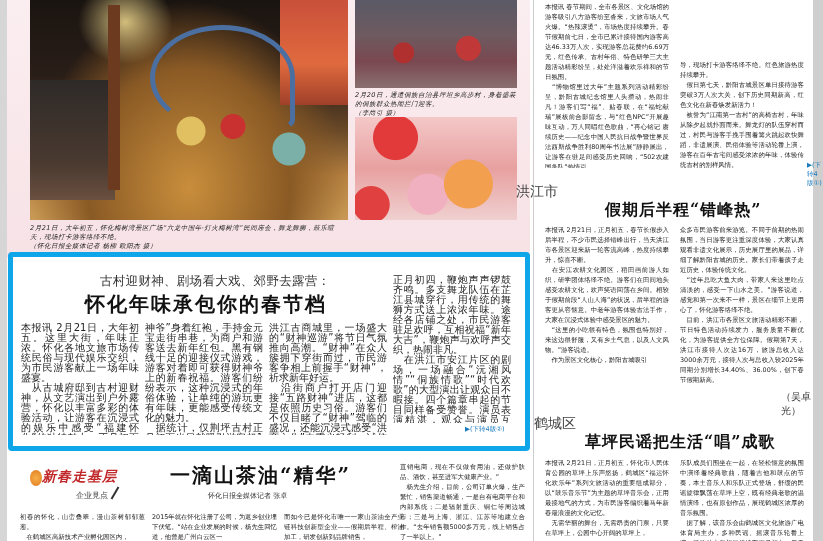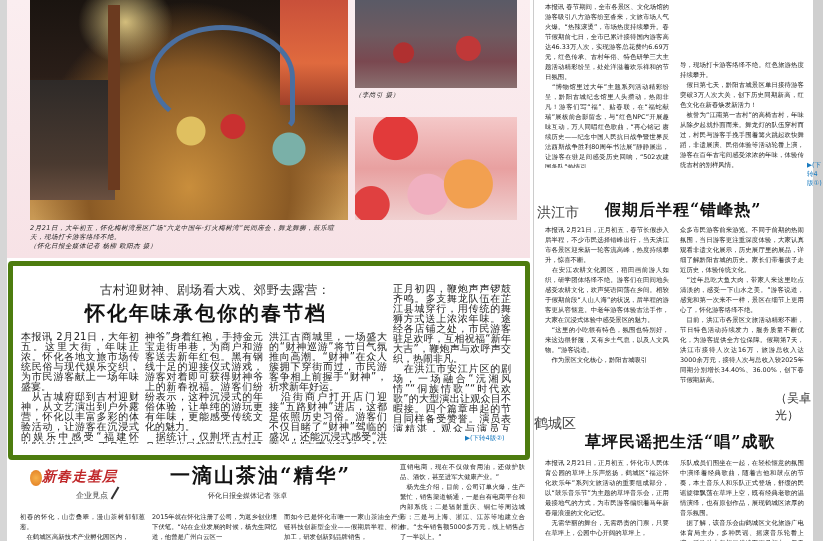--- a/index.html
+++ b/index.html
@@ -66,38 +66,38 @@
       linear-gradient(180deg,#f4c8c8,#e8a0a0 50%,#f0d0d0);
   }
   .caption {
     position:absolute; font-size:6.5px; line-height:9px; color:#222; font-style:italic;
     font-family:"DejaVu Sans", sans-serif; letter-spacing:0.5px;
   }
   .caption .credit { display:block; text-align:left; }
 
   
   .hl-box {
-    position:absolute; left:8px; top:261px; width:512px; height:189px;
-    border:5px solid #4d7c0f; border-radius:4px; background:#fff;
+    position:absolute; left:8px; top:252px; width:512px; height:189px;
+    border:5px solid #0ea5e9; border-radius:4px; background:#fff;
   }
   .kicker { position:absolute; left:87px; top:16px; font-family:"DejaVu Sans", sans-serif; font-size:12.5px; color:#333; letter-spacing:0.3px; }
   .headline { position:absolute; left:72px; top:34px; font-size:20px; font-weight:bold; letter-spacing:2px; color:#111; }
   .body-col {
     position:absolute; font-size:10px; line-height:10px; color:#222;
     text-align:justify; font-family:"DejaVu Sans", sans-serif;
   }
   .cont {
     position:absolute; font-size:6.5px; color:#1a7bbf; font-family:"DejaVu Sans", sans-serif;
   }
 
   
   .r-col { position:absolute; font-size:6.4px; line-height:10px; color:#222; text-align:justify; font-family:"DejaVu Sans", sans-serif; }
   .section-label { position:absolute; font-family:"DejaVu Sans", sans-serif; font-size:14px; color:#444; }
   .r-headline { position:absolute; font-size:16px; font-weight:bold; letter-spacing:1px; color:#111; }
-  .credit-right { position:absolute; font-size:12px; color:#333; font-family:"DejaVu Sans", sans-serif; }
+  .credit-right { position:absolute; font-size:10px; color:#333; font-family:"DejaVu Sans", sans-serif;margin-left:6px; }
 
   
   .logo {
     position:absolute; left:30px; top:468px; width:95px; height:38px;
   }
   .logo .lantern { position:absolute; left:0; top:2px; width:12px; height:16px; border-radius:50%; background:radial-gradient(circle,#f7b04a,#e07a20); }
   .logo .brand { position:absolute; left:12px; top:0; font-size:14px; font-weight:bold; font-style:italic; color:#c0282a; letter-spacing:1px;text-align:center; }
   .logo .sub { position:absolute; left:46px; top:22px; font-size:8px; color:#444; font-family:"DejaVu Sans", sans-serif; }
   .logo .pen { position:absolute; left:84px; top:18px; width:2px; height:14px; background:#333; transform:rotate(30deg); }
   .b-headline { position:absolute; left:170px; top:462px; font-size:20px; font-weight:bold; letter-spacing:2px; color:#111; }
@@ -119,20 +119,21 @@
     <div class="dragon"></div>
     <div class="dancers"></div>
   </div>
   <div class="caption" style="left:23px; top:224px; width:318px;">
     <span>2月21日，大年初五，怀化梅树湾景区广场“六龙中国年·灯火梅树湾”民间庙会，舞龙舞狮，鼓乐喧天，现场打卡游客络绎不绝。</span>
     <span class="credit">（怀化日报全媒体记者 杨柳 欧阳杰 摄）</span>
   </div>
 
   <div class="photo-top-right"></div>
   <div class="caption" style="left:348px; top:91px; width:162px;">
+    <span>2月20日，通道侗族自治县坪坦乡高步村，身着盛装的侗族群众热闹拦门迎客。</span>
     <span class="credit">（李尚引 摄）</span>
   </div>
 
   <div class="photo-bot-right"></div>
   <div class="caption" style="left:348px; top:224px; width:162px;margin-top:38px;">
     <span>2月20日，大年初四，沅陵县凤凰山景区“新春游园会”精彩上演，游人如织，吸引了众多市民游客前来。</span>
     <span class="credit">（杨刚 摄）</span>
   </div>
 </div>
 
@@ -158,21 +159,21 @@
 
 <div class="r-col" style="left:545px; top:2px; width:124px; height:166px; overflow:hidden; white-space:pre-line;">本报讯 春节期间，全市各景区、文化场馆的游客吸引八方游客纷至沓来，文旅市场人气火爆。“热辣滚烫”，市场热度持续攀升。春节假期前七日，全市已累计接待国内游客高达46.33万人次，实现游客总花费约6.69万元，红色传承、古村年俗、特色研学三大主题活动精彩纷呈，处处洋溢着欢乐祥和的节日氛围。
 　“博物馆里过大年”主题系列活动精彩纷呈，黔阳古城纪念馆里人头攒动，热闹非凡！游客们写“福”、贴春联，在“福蛇献瑞”展板前合影留念，与“红色NPC”开展趣味互动，万人同唱红色歌曲，“再心铭记 赓续历史——纪念中国人民抗日战争暨世界反法西斯战争胜利80周年书法展”静静展出，让游客在驻足间感受历史回响，“502农建国务队”热情引</div>
 <div class="r-col" style="left:680px; top:20px; width:124px; height:150px; overflow:hidden; white-space:pre-line;margin-top:40px;">导，现场打卡游客络绎不绝。红色旅游热度持续攀升。
 　假日第七天，黔阳古城景区单日接待游客突破3万人次大关，创下历史同期新高，红色文化在新春焕发新活力！
 　被誉为“江南第一古村”的高椅古村，年味从除夕起就扑面而来。舞龙灯的队伍穿村而过，村民与游客手挽手围着篝火跳起欢快舞蹈，非遗展演、民俗体验等活动轮番上演，游客在百年古宅间感受浓浓的年味，体验传统古村的别样风情。</div>
 <div class="cont" style="left:760px; top:161px;padding-left:47px;">
   <span>▶</span><span>(下转4版①)</span>
 </div>
 
-<div class="section-label" style="left:537px; top:183px;margin-top:21px;">洪江市</div>
+<div class="section-label" style="left:516px; top:183px;">洪江市</div>
 <div class="r-headline" style="left:605px; top:200px;">假期后半程“错峰热”</div>
 <div class="r-col" style="left:545px; top:225px; width:124px; height:166px; overflow:hidden; white-space:pre-line;">本报讯 2月21日，正月初五，春节长假步入后半程，不少市民选择错峰出行，当天洪江市各景区迎来新一轮客流高峰，热度持续攀升，惊喜不断。
 　在安江农耕文化园区，稻田画前游人如织，研学团体络绎不绝。游客们在田间地头感受农耕文化，欢声笑语回荡在乡间。相较于假期前段“人山人海”的状况，后半程的游客更从容惬意。中老年游客体验古法手作，大家在沉浸式体验中感受景区的魅力。
 　“这里的小吃很有特色，氛围也特别好，来这边很舒服，又有乡土气息，以及人文风物。”游客说道。
 　作为景区文化核心，黔阳古城吸引</div>
 <div class="r-col" style="left:680px; top:225px; width:124px; height:158px; overflow:hidden; white-space:pre-line;">众多市民游客前来游览。不同于前期的热闹氛围，当日游客更注重深度体验，大家认真观看非遗文化展示，历史展厅里的展品，详细了解黔阳古城的历史。家长们带着孩子走近历史，体验传统文化。
 　“过年总吃大鱼大肉，带家人来这里吃点清淡的，感受一下山水之美。”游客说道，感觉和第一次来不一样，景区在细节上更用心了，怀化游客络绎不绝。
 　目前，洪江市各景区文旅活动精彩不断，节日特色活动持续发力，服务质量不断优化，为游客提供全方位保障。假期第7天，洪江市接待人次达16万，旅游总收入达3000余万元，接待人次与总收入较2025年同期分别增长34.40%、36.00%，创下春节假期新高。</div>
 <div class="credit-right" style="left:775px; top:390px;">（吴卓光）</div>
 

